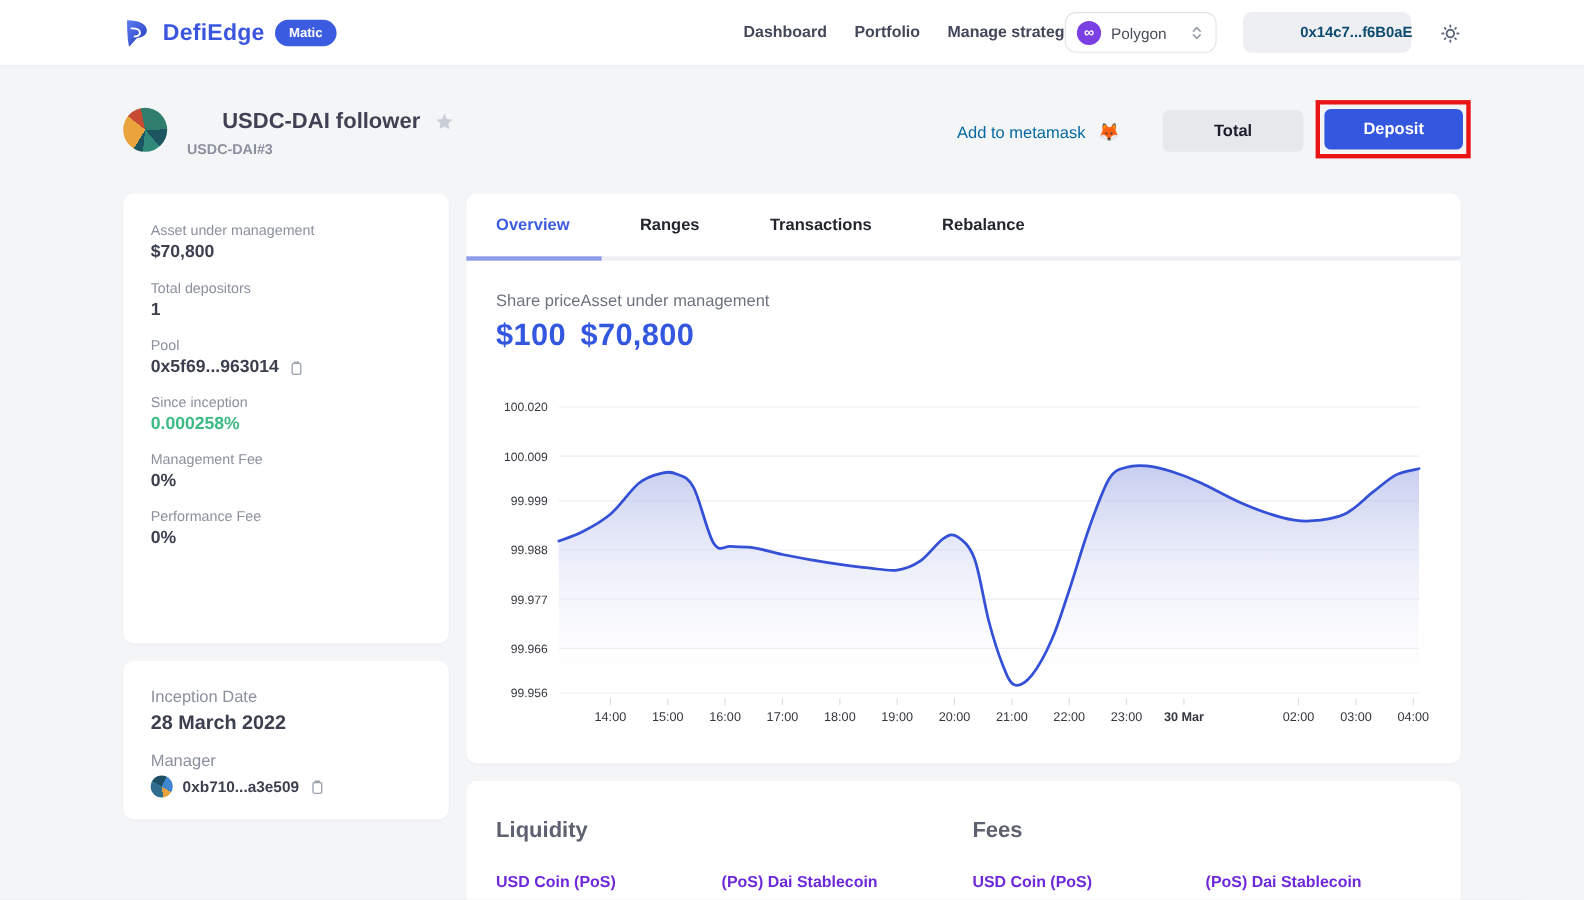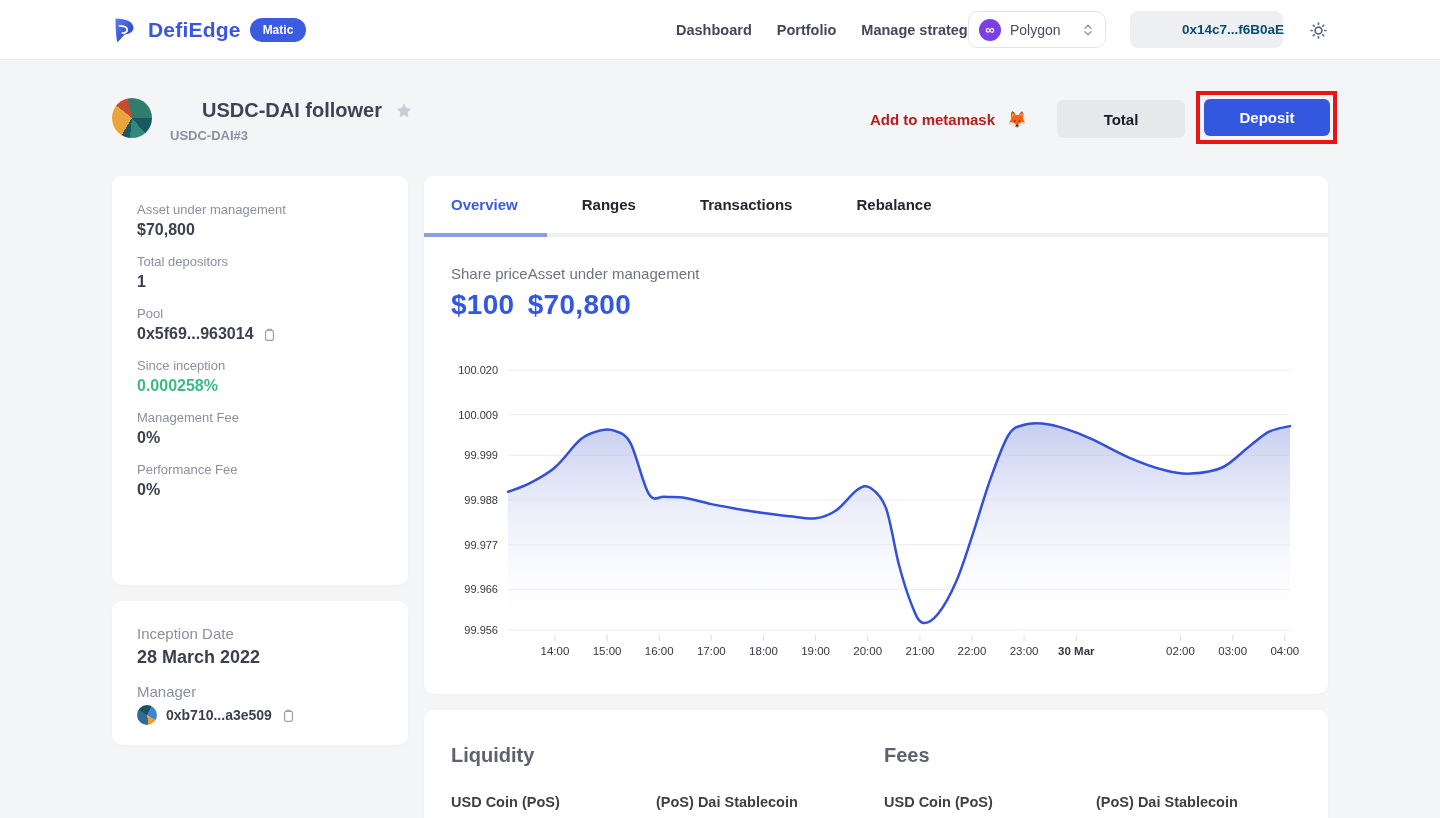--- a/index.html
+++ b/index.html
@@ -24,21 +24,21 @@
   .wallet-address { font-size:13.5px; font-weight:700; color:#0c4a6e;margin-left:32px; }
   .theme-toggle { position:absolute; left:1304px; top:16px; width:28px; height:28px; display:flex; align-items:center; justify-content:center; cursor:pointer; background:none; border:none; }
 
   
   .strategy-avatar { position:absolute; left:112px; top:98px; width:40px; height:40px; border-radius:50%;
     background: conic-gradient(from -30deg, #c74a33 0 5%, #2f7d6d 5% 33%, #1c5660 33% 47%, #2f8a7a 47% 60%, #1c5660 60% 67%, #eaa43e 67% 94%, #c74a33 94%); }
   .page-title-row { position:absolute; left:170px; top:99px; display:flex; align-items:center; gap:13px;margin-left:32px; }
   .page-title { font-size:20px; font-weight:700; color:#3f4254; }
   .page-subtitle { position:absolute; left:170px; top:128px; font-size:13px; font-weight:700; color:#8b909e; }
   .metamask-row { position:absolute; left:870px; top:110px; display:flex; align-items:center; gap:12px; cursor:pointer; }
-  .metamask-label { font-size:15px; font-weight:700; color:#b91c1c; }
+  .metamask-label { font-size:15px; font-weight:400; color:#0369a1; }
   .metamask-emoji { font-size:16px; }
   .remove-btn { position:absolute; left:1057px; top:100px; width:128px; height:38px; background:#e7e8ec; border:none; border-radius:6px; font-family:inherit; font-size:15px; font-weight:700; color:#191c2b; cursor:pointer; }
   .annotation-box { position:absolute; left:1196px; top:91px; width:141px; height:53px; border:4px solid #e91414; z-index:6; pointer-events:none; }
   .deposit-btn { position:absolute; left:1204px; top:99px; width:126px; height:37px; background:#3457e0; border:none; border-radius:6px; font-family:inherit; font-size:15px; font-weight:700; color:#ffffff; cursor:pointer; z-index:7; }
 
   
   .card { position:absolute; background:#ffffff; border-radius:10px; box-shadow:0 1px 2px rgba(25,28,55,.03); }
   .card-stats  { left:112px; top:176px; width:296px; height:409px; padding:26px 25px; }
   .stat { margin-bottom:15px; }
   .stat-label { font-size:13px; color:#8b909e; margin-bottom:4px; }
@@ -63,21 +63,21 @@
   .tabs-track { height:4px; background:#eef0f3; position:relative; }
   .tabs-indicator { position:absolute; left:0; top:0; width:123px; height:4px; background:#8d9ce8; }
   .overview-stats { display:flex; padding:28px 0 0 27px; }
   .ov-label { font-size:15px; color:#6e7380; margin-bottom:7px; }
   .ov-value { font-size:28px; font-weight:800; color:#3457e0; letter-spacing:.3px; }
   #chart-host { position:absolute; left:16px; top:182px; width:880px; height:310px; }
 
   
   .card-bottom { left:424px; top:710px; width:904px; height:150px; }
   .section-title { position:absolute; top:34px; font-size:20px; font-weight:700; color:#5d6170; }
-  .asset-label { position:absolute; top:84px; font-size:14.5px; font-weight:600; color:#404040; white-space:nowrap; }
+  .asset-label { position:absolute; top:84px; font-size:14.5px; font-weight:600; color:#6d28d9; white-space:nowrap; }
 </style>
 </head>
 <body>
 
 <div id="app">
 
   <div class="navbar">
     <div class="brand">
       <span style="display:inline-flex;">
         <svg width="27" height="27" viewBox="0 0 27 27">

